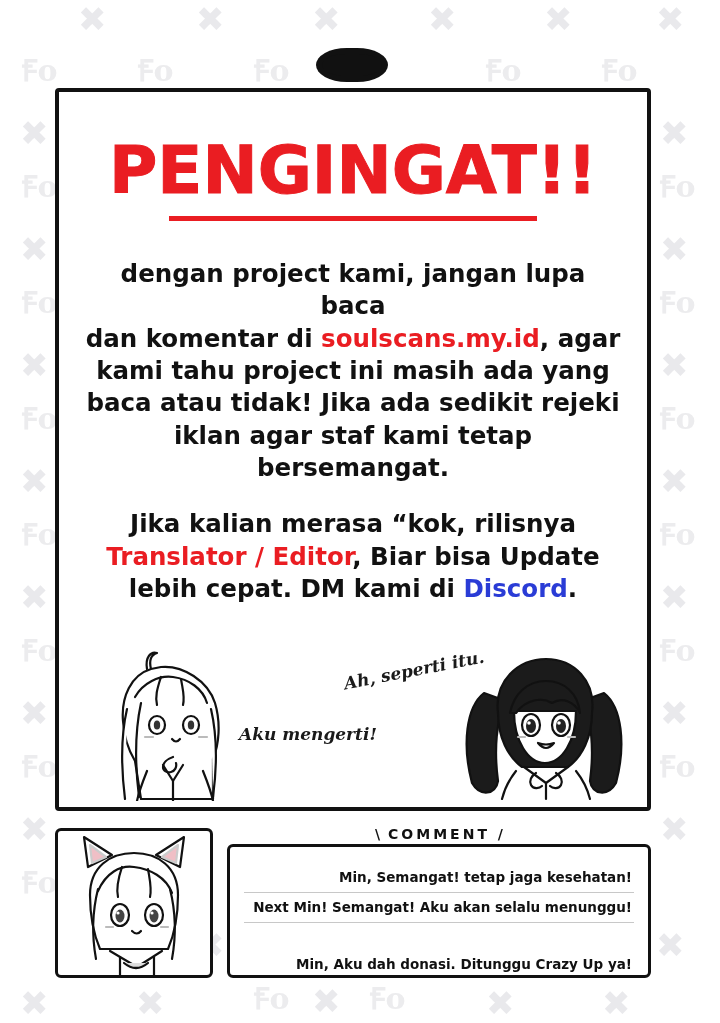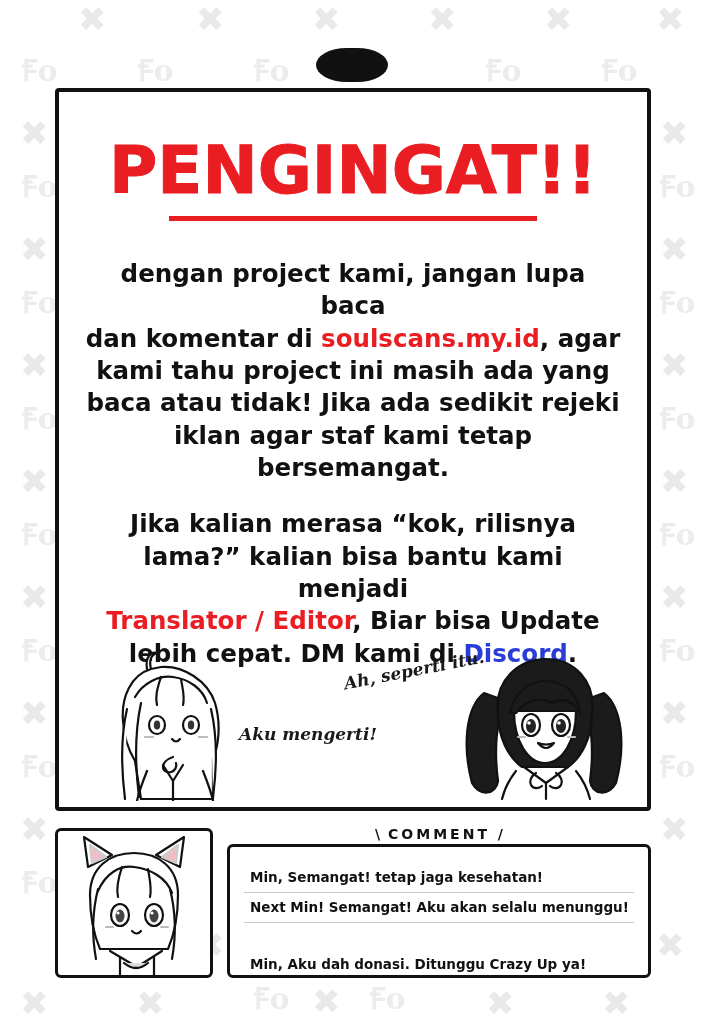--- a/index.html
+++ b/index.html
@@ -198,20 +198,21 @@
     padding: 0 6px;
   }
   .comment-row {
     font-family: "DejaVu Sans", sans-serif;
     font-weight: 700;
     font-size: 13.5px;
     color: #111111;
     padding: 6px 2px 7px 6px;
     border-bottom: 1.5px solid #c8c8c8;
     line-height: 1.2;
+    text-align: right;
   }
   .comment-row:last-child { border-bottom: none; margin-top: 27px; }
 
   
   svg { display: block; }
 </style>
 </head>
 <body>
 
 <div id="bg-pattern">
@@ -287,21 +288,20 @@
   <div id="body-copy">
     <p>dengan project kami, jangan lupa baca</p>
     <p>dan komentar di <span class="hl-red">soulscans.my.id</span>, agar</p>
     <p>kami tahu project ini masih ada yang</p>
     <p>baca atau tidak! Jika ada sedikit rejeki</p>
     <p>iklan agar staf kami tetap bersemangat.</p>
 
     <div class="gap"></div>
 
     <p>Jika kalian merasa “kok, rilisnya</p>
-    <p>lama?” kalian bisa bantu kami menjadi</p>
     <p><span class="hl-red">Translator</span><span class="hl-red"> / </span><span class="hl-red">Editor</span>, Biar bisa Update</p>
     <p>lebih cepat. DM kami di <span class="hl-blue">Discord</span>.</p>
   </div>
 
   <div id="char-left">
     <svg viewBox="0 0 180 162" width="180" height="162" aria-hidden="true">
       <g fill="none" stroke="#111" stroke-width="2.2" stroke-linecap="round" stroke-linejoin="round">
 
         <path d="M70 30 C68 18, 74 12, 80 14 C74 16, 72 22, 74 30" fill="#fff"></path>
 

